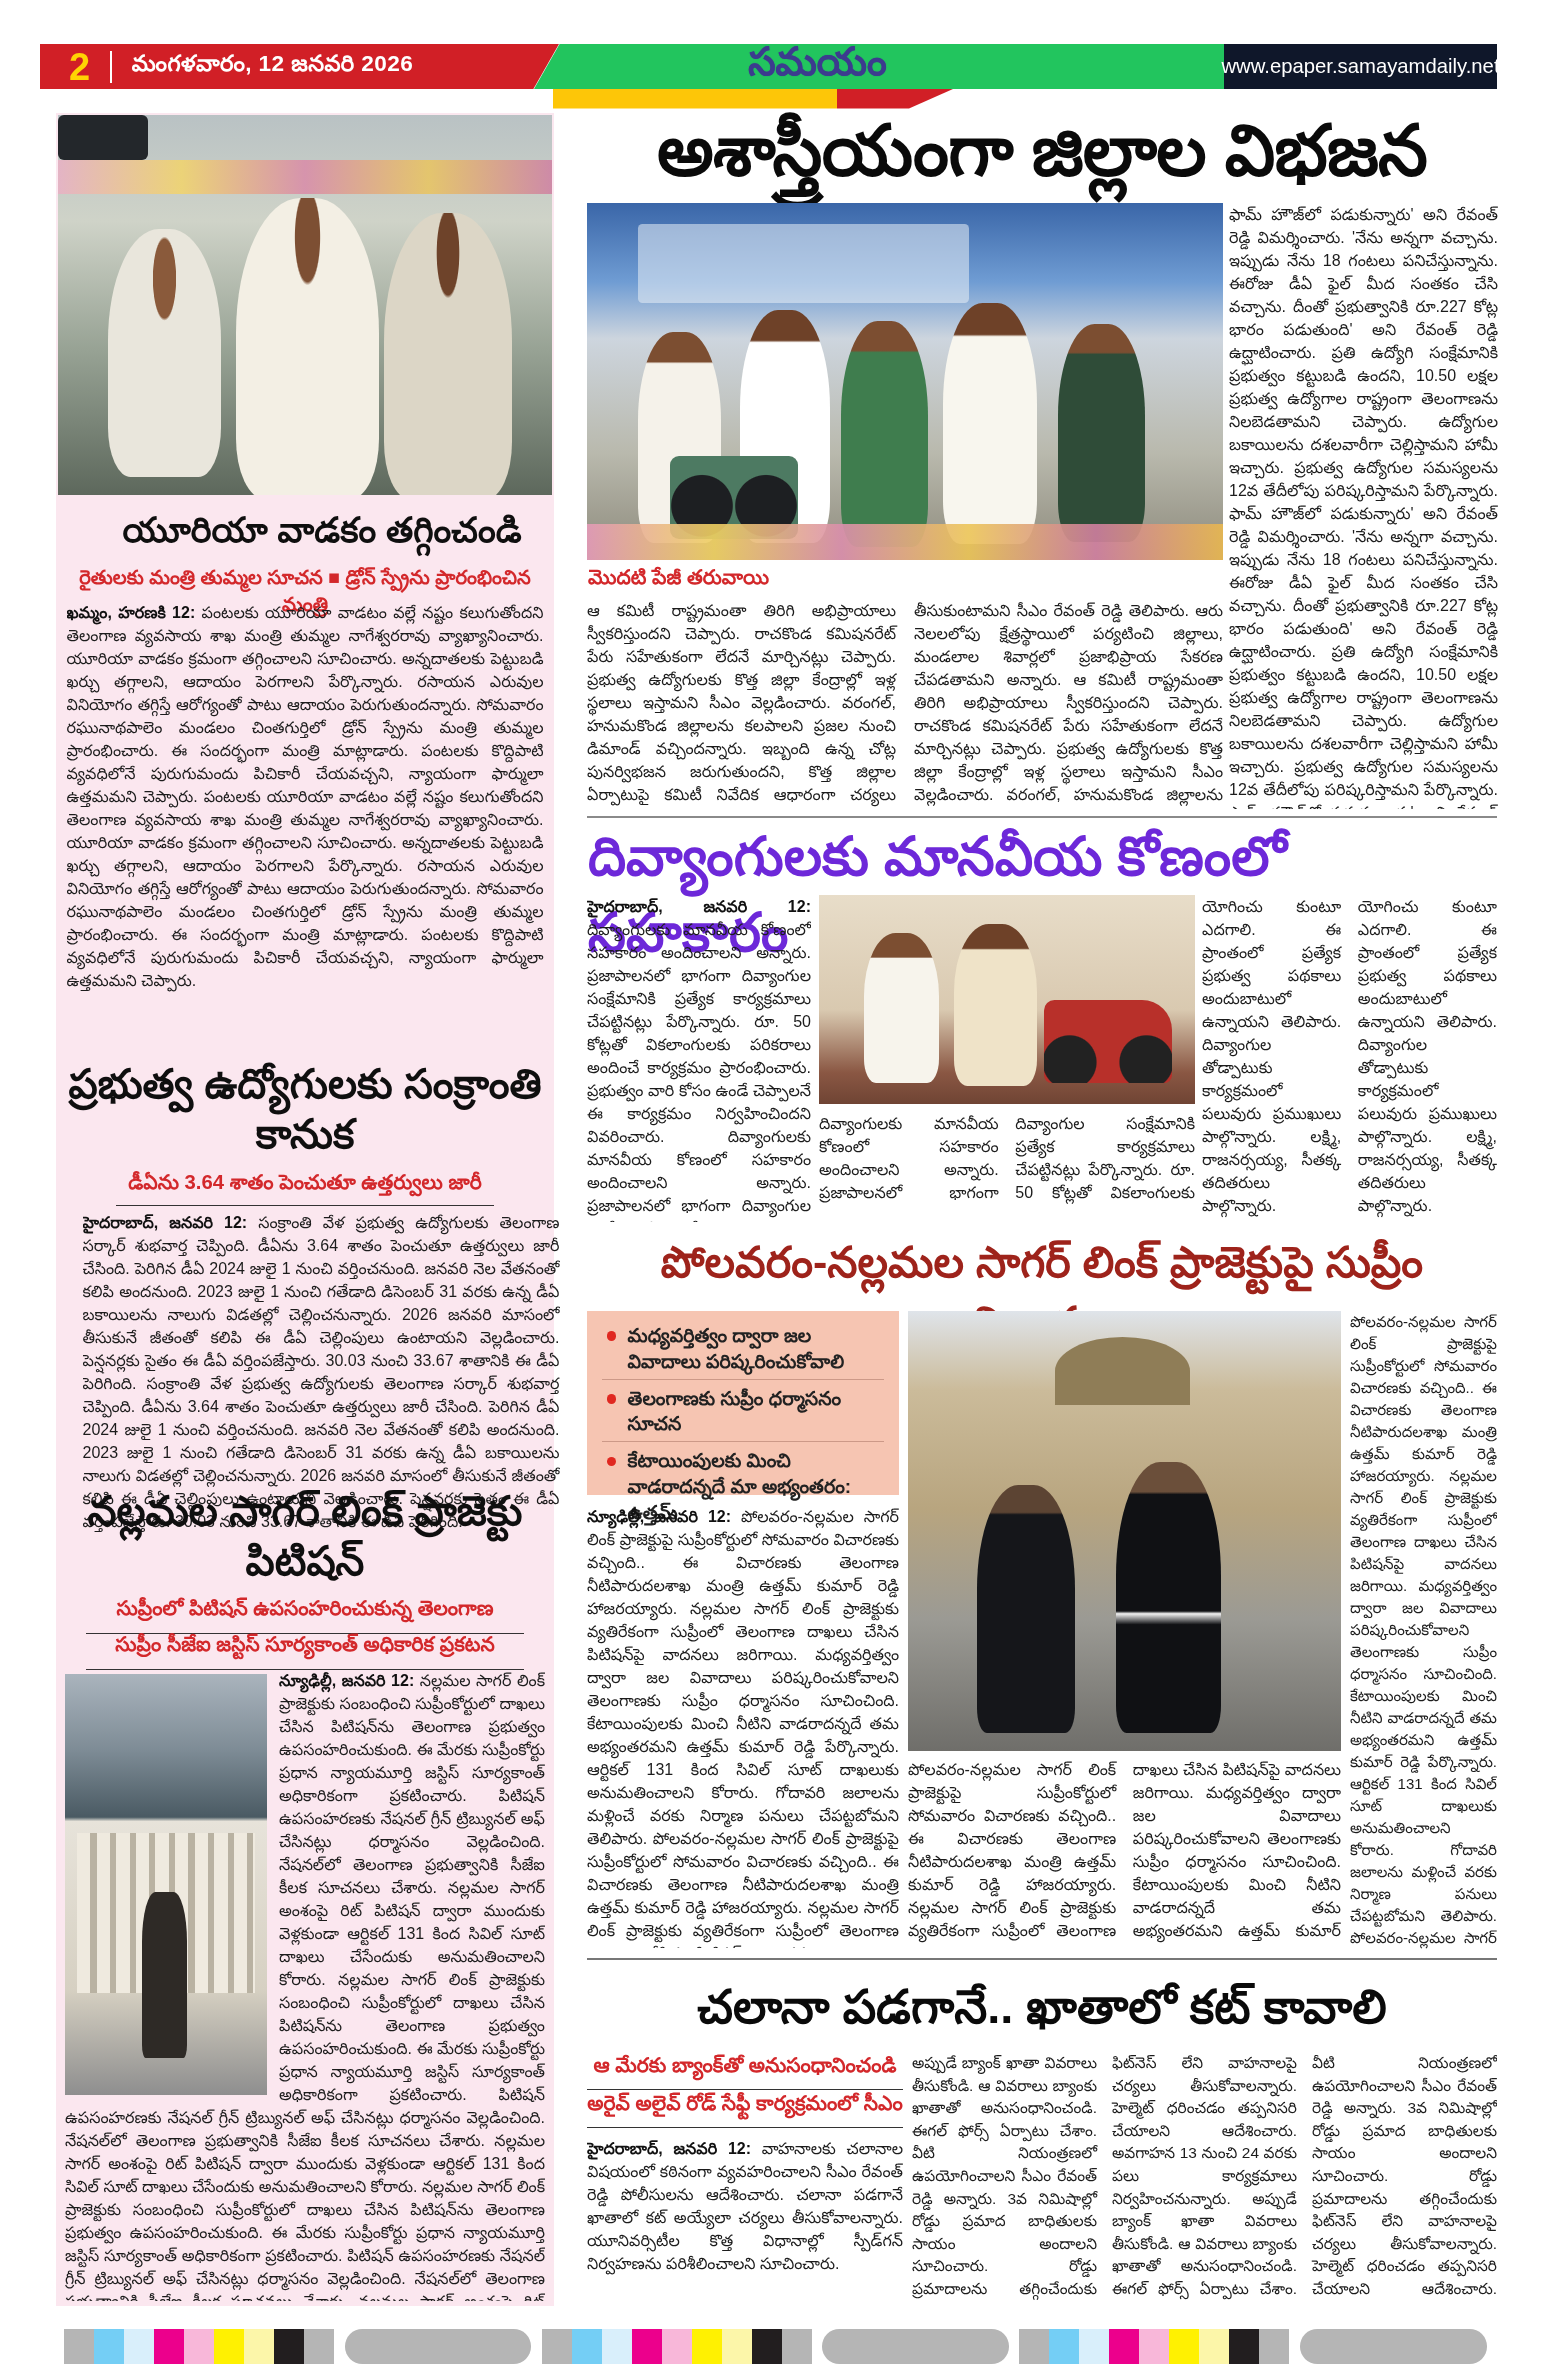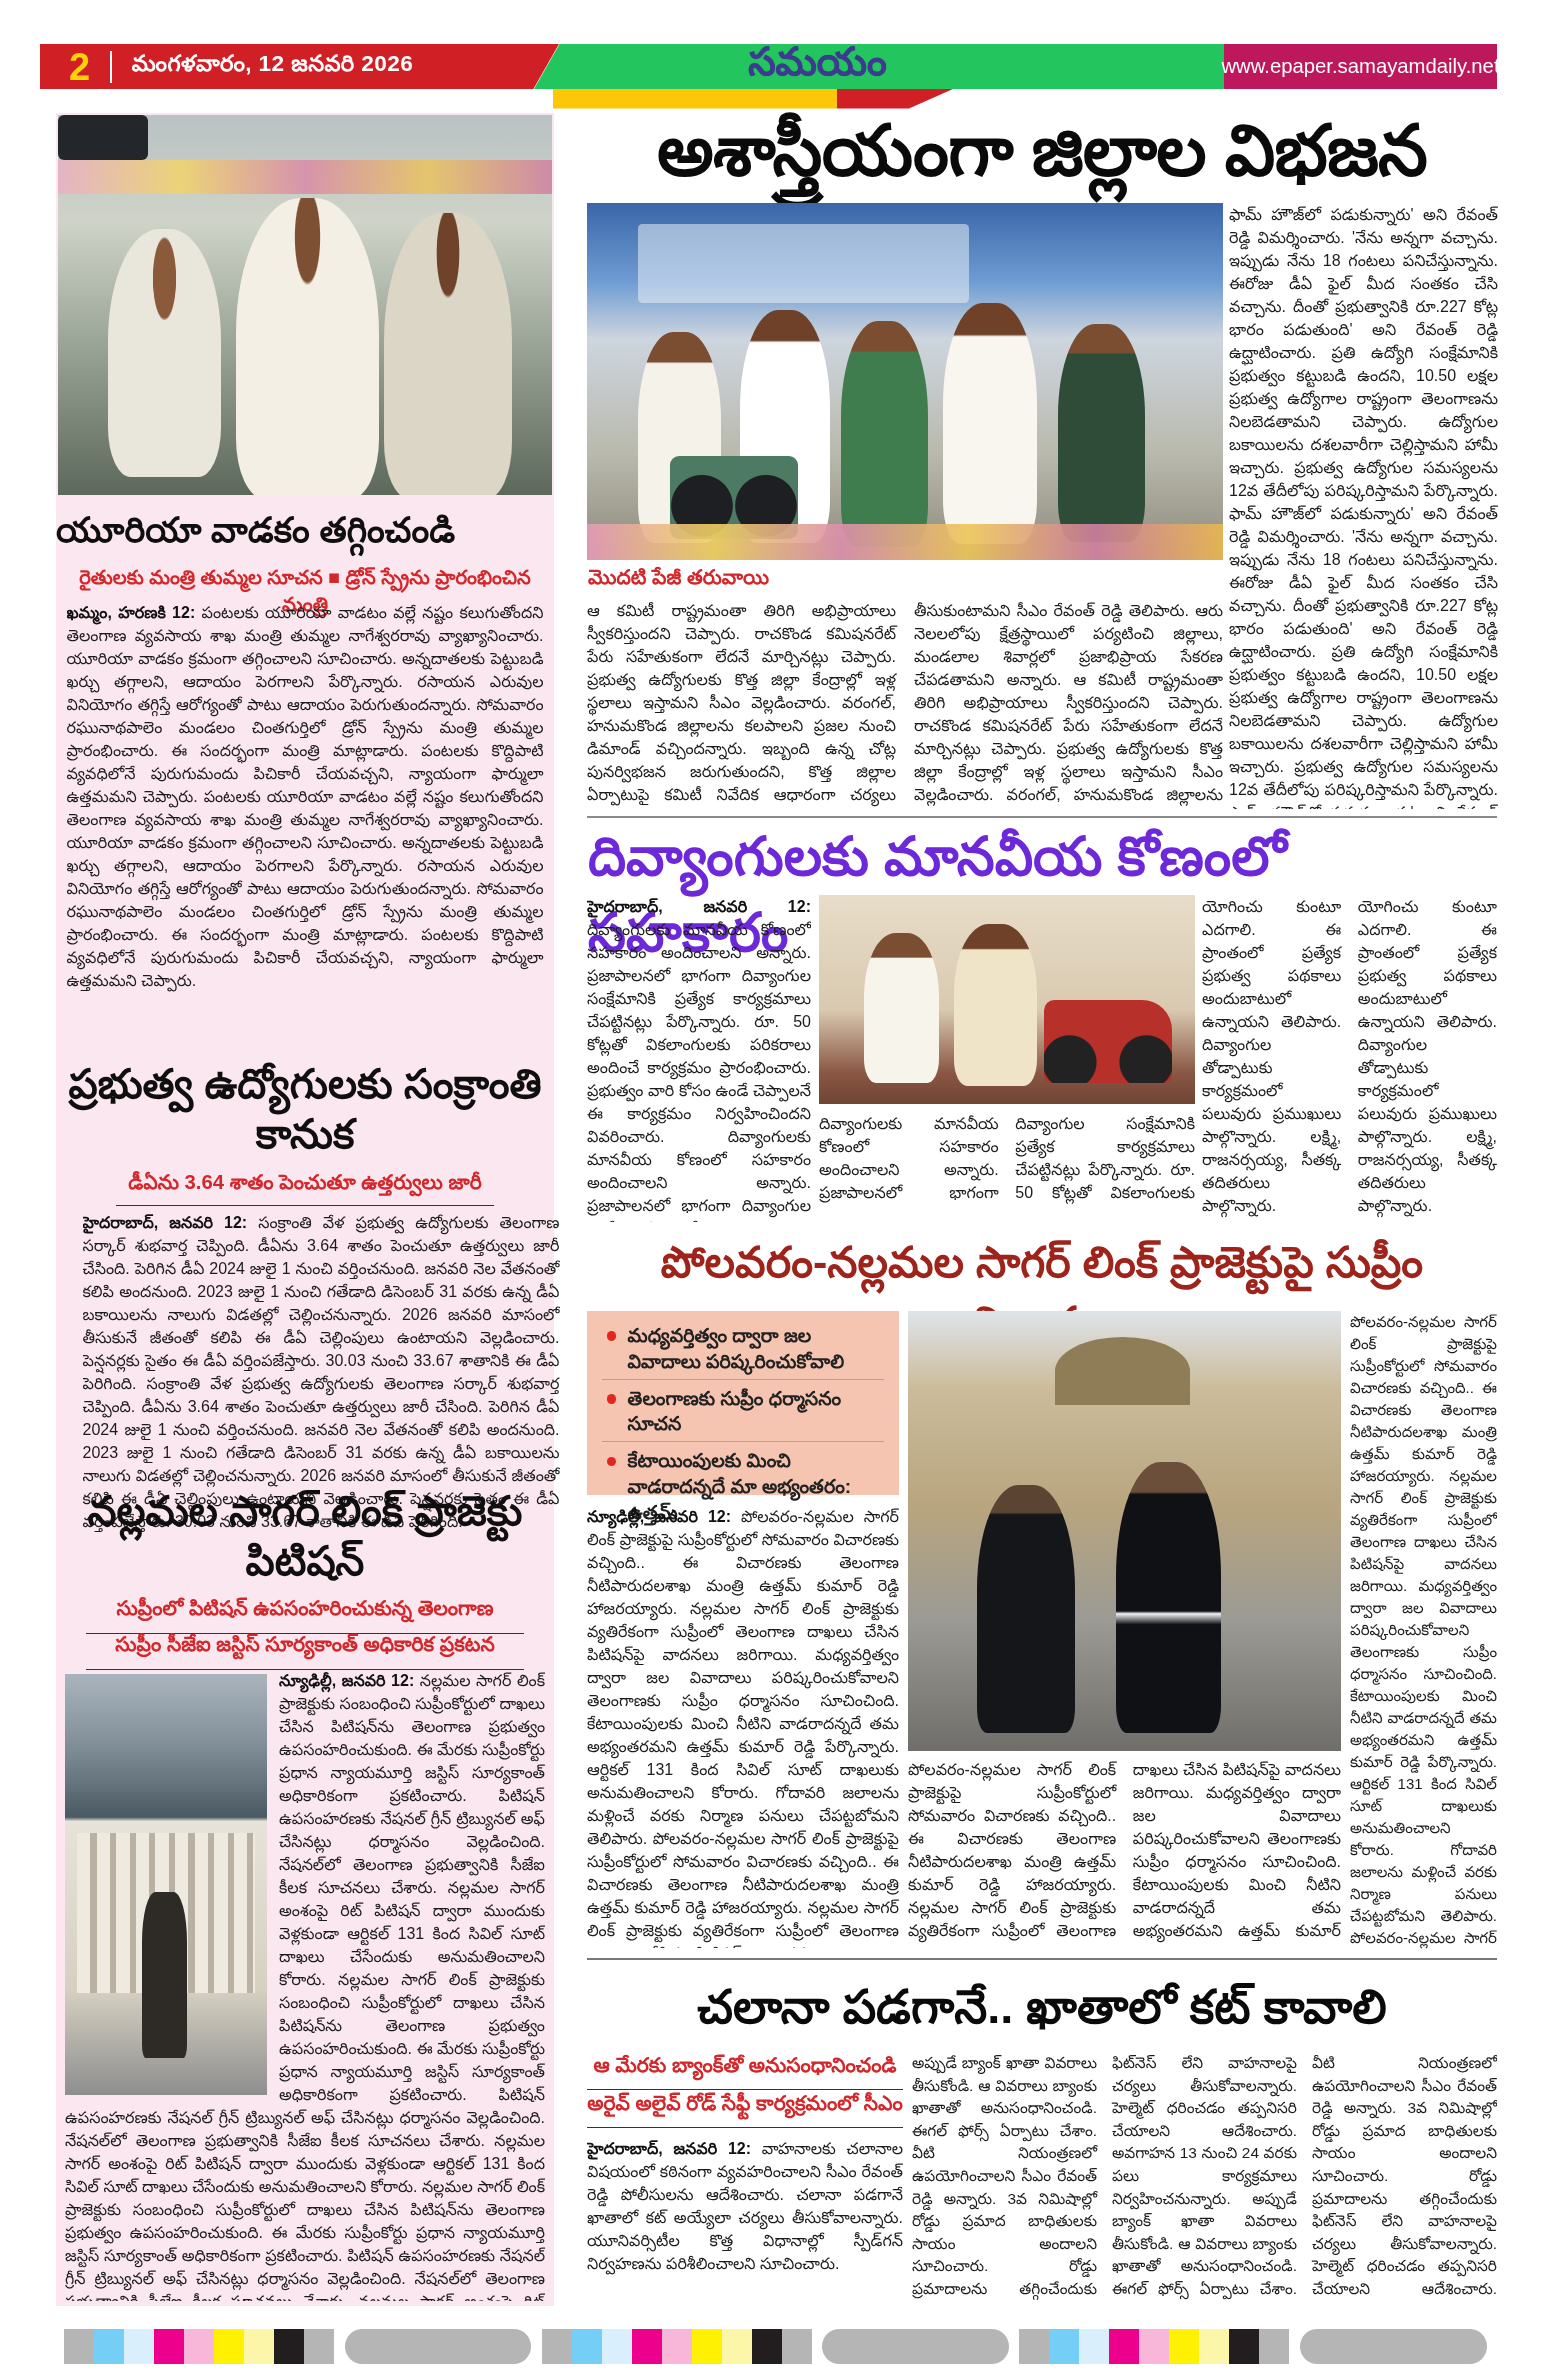--- a/index.html
+++ b/index.html
@@ -4,21 +4,21 @@
 <style>
   * { margin:0; padding:0; box-sizing:border-box; }
   body { background:#ffffff; font-family:"Liberation Sans","DejaVu Sans",sans-serif; }
   .page { position:relative; width:1555px; height:2377px; background:#fff; overflow:hidden; }
 
   
   .masthead-bar { position:absolute; left:40px; top:44px; width:1457px; height:45px; }
   .seg { position:absolute; top:0; height:45px; display:flex; align-items:center; }
   .seg-left { left:0; width:519px; background:#d11f26; clip-path:polygon(0 0,100% 0,calc(100% - 25.6px) 100%,0 100%); padding-left:29px; gap:19.6px; }
   .seg-mid { left:494px; width:733px; background:#22c55e; clip-path:polygon(25.6px 0,100% 0,100% 100%,0 100%); justify-content:center; }
-  .seg-right { left:1184px; width:273px; background:#be185d; justify-content:center; }
+  .seg-right { left:1184px; width:273px; background:#0f172a; justify-content:center; }
   .pagenum { color:#ffd303; font-size:38px; font-weight:900; line-height:1; }
   .hdr-divider { width:2.3px; height:32px; background:#fff; }
   .edition-date { color:#fff; font-size:22.6px; font-weight:700; letter-spacing:0.4px; }
   .masthead-title { color:#3c3b8e; font-size:39px; font-weight:900; transform:translateX(-83px); text-shadow:0 0 0.8px #3c3b8e; }
   .epaper-url { color:#fff; font-size:20.3px; font-weight:400; }
   .header-ribbon { position:absolute; left:553px; top:89px; width:400px; height:19.6px;
     background:linear-gradient(90deg,#fdc608 0 71%,#d11f26 71% 100%);
     clip-path:polygon(0 0,100% 0,calc(100% - 44px) 100%,0 100%); }
 
   
@@ -32,21 +32,21 @@
   .photo-frame { overflow:hidden; position:relative; }
   .photo-urea { left:2.3px; top:1.5px; width:494px; height:380px;
     background:linear-gradient(180deg,#b9c2c4 0%,#cfd3c8 28%,#97a294 62%,#5d685c 100%); }
   .blob { position:absolute; border-radius:50%; }
   .u-fig1 { left:10%; top:30%; width:113px; height:248px; background:radial-gradient(ellipse at 50% 20%,#8a5a3b 0 14%,#e9e6dc 15% 100%); border-radius:45% 45% 20% 20%; }
   .u-fig2 { left:36%; top:22%; width:143px; height:301px; background:radial-gradient(ellipse at 50% 13%,#7d4f33 0 12%,#f3efe4 13% 100%); border-radius:45% 45% 20% 20%; }
   .u-fig3 { left:66%; top:26%; width:128px; height:286px; background:radial-gradient(ellipse at 50% 14%,#6e432a 0 12%,#dcd6c6 13% 100%); border-radius:45% 45% 20% 20%; }
   .u-remote { left:44%; top:55%; width:90px; height:45px; background:#23272b; border-radius:6px; }
   .u-flower { left:0; bottom:0; width:100%; height:9%; background:linear-gradient(90deg,#e9b0c5,#f2d46a,#d98aa8,#e9c45e,#cf7fa2); opacity:.85; }
 
-  .h-urea { left:0; top:397px; width:100%; text-align:left; font-size:35px; font-weight:900; color:#0f0f0f; }
+  .h-urea { left:17px; top:397px; width:100%; text-align:center; font-size:35px; font-weight:900; color:#0f0f0f; }
   .s-urea { left:0; top:453px; width:100%; text-align:center; font-size:19.6px; }
   .b-urea { left:10.5px; top:488px; width:477px; height:443px; }
 
   .h-sankranti { left:0; top:946px; width:100%; text-align:center; font-size:41px; line-height:50px; font-weight:900; color:#0f0f0f; }
   .s-sankranti { left:60px; top:1058px; width:378px; text-align:center; font-size:20.3px; padding-bottom:6px; border-bottom:1.5px solid #333; }
   .b-sankranti { left:10.5px; top:1098px; width:477px; height:362px;margin-left:16px; }
 
   .h-petition { left:0; top:1373px; width:100%; text-align:center; font-size:41px; line-height:50px; font-weight:900; color:#0f0f0f; }
   .s-petition1 { left:30px; top:1484px; width:438px; text-align:center; font-size:20.3px; padding-bottom:7.5px; border-bottom:1.5px solid #333; }
   .s-petition2 { left:30px; top:1520px; width:438px; text-align:center; font-size:20.3px; padding-bottom:7.5px; border-bottom:1.5px solid #333; }

